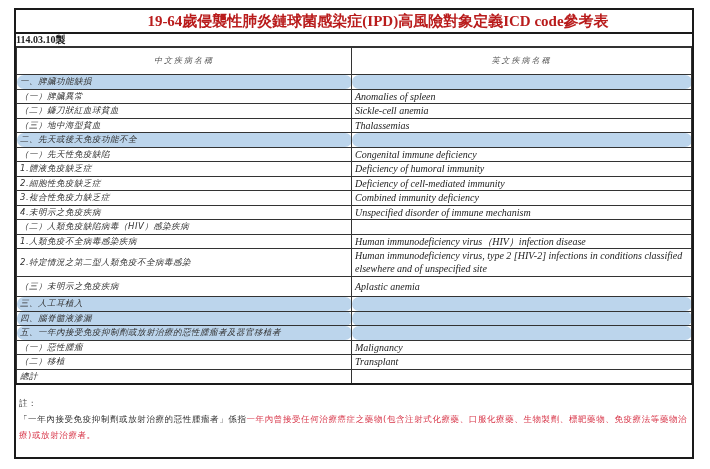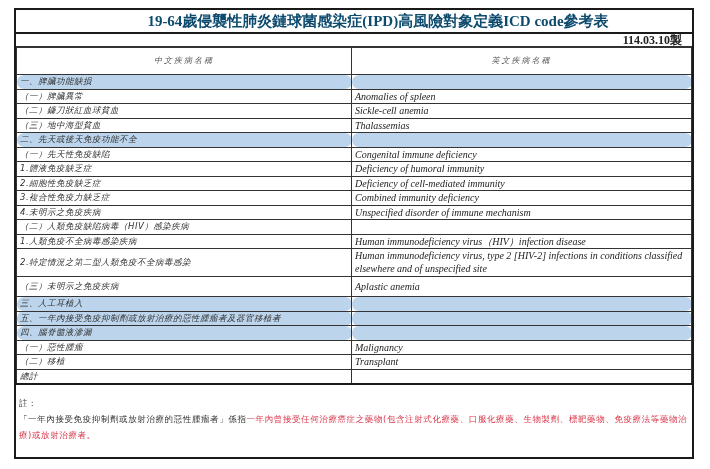--- a/index.html
+++ b/index.html
@@ -2,23 +2,23 @@
 <html><head>
   <meta charset="utf-8">
   <style>
     html, body { margin: 0; padding: 0; background: #ffffff; }
     body { width: 710px; height: 469px; position: relative; overflow: hidden;
            font-family: "DejaVu Serif", "Liberation Serif", serif; color: #222; }
     .sheet { position: absolute; left: 14px; top: 8px; width: 680px;
              border: 2px solid #1a1a1a; box-sizing: border-box; background: #fff; }
     .title-row { height: 22px; border-bottom: 2px solid #1a1a1a; display: flex;
                  align-items: center; justify-content: center;
-                 font-family: "Liberation Serif", serif; font-weight: bold; font-size: 15px; color: #0c4a6e; padding-left: 48px; }
-    .date-row { height: 12px; border-bottom: 1.5px solid #333; text-align: right;
-                font-family: "Liberation Serif", serif; font-size: 12px; font-weight: bold; line-height: 12px; padding-right: 10px; }
+                 font-family: "Liberation Serif", serif; font-weight: bold; font-size: 15px; color: #b91c1c; padding-left: 48px; }
+    .date-row { height: 12px; border-bottom: 1.5px solid #333; text-align: left;
+                font-family: "Liberation Serif", serif; font-size: 10px; font-weight: bold; line-height: 12px; padding-right: 2px; }
     table.icd { width: 100%; border-collapse: collapse; table-layout: fixed; font-style: italic; }
     table.icd td { border: 1px solid #333; padding: 0 3px; font-size: 9.5px; line-height: 13.5px;
                    height: 13.5px; vertical-align: middle; white-space: nowrap; overflow: hidden; }
     table.icd td.zh { width: 328px; font-family: "DejaVu Sans", sans-serif; font-size: 8.5px; color: #333; letter-spacing: 0.5px; }
     table.icd td.en { font-family: "Liberation Serif", serif; font-size: 10px; color: #222; }
     table.icd tr.head td { height: 26px; text-align: center; font-family: "DejaVu Sans", sans-serif;
                            font-size: 8px; color: #555; letter-spacing: 2px; }
     table.icd tr.section td { background: #bcd5ec; border-radius: 7px; }
     table.icd tr.tall td { height: 27px; white-space: normal; line-height: 12.5px; }
     table.icd tr.last td { border-bottom: 2px solid #1a1a1a; }
@@ -97,25 +97,25 @@
       </tr>
       <tr>
         <td class="zh" style="height:19px">（三）未明示之免疫疾病</td>
         <td class="en" style="height:19px">Aplastic anemia</td>
       </tr>
       <tr class="section">
         <td class="zh">三、人工耳植入</td>
         <td class="en"></td>
       </tr>
       <tr class="section">
-        <td class="zh">五、一年內接受免疫抑制劑或放射治療的惡性腫瘤者及器官移植者</td>
+        <td class="zh">四、腦脊髓液滲漏</td>
         <td class="en"></td>
       </tr>
       <tr class="section">
-        <td class="zh">四、腦脊髓液滲漏</td>
+        <td class="zh">五、一年內接受免疫抑制劑或放射治療的惡性腫瘤者及器官移植者</td>
         <td class="en"></td>
       </tr>
       <tr>
         <td class="zh">（一）惡性腫瘤</td>
         <td class="en">Malignancy</td>
       </tr>
       <tr>
         <td class="zh">（二）移植</td>
         <td class="en">Transplant</td>
       </tr>

